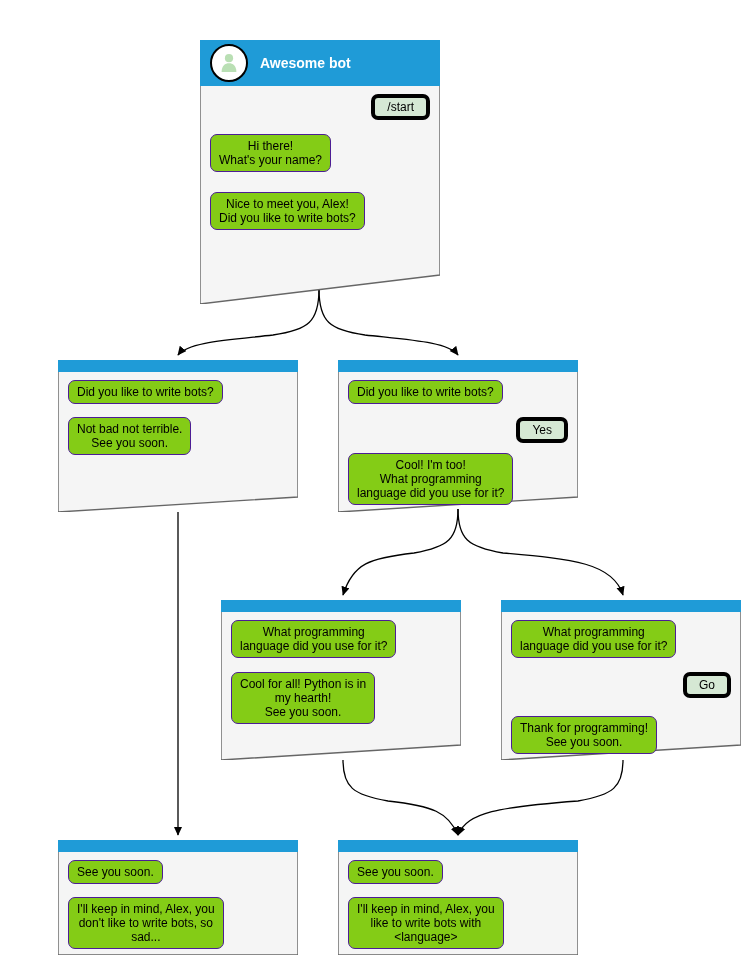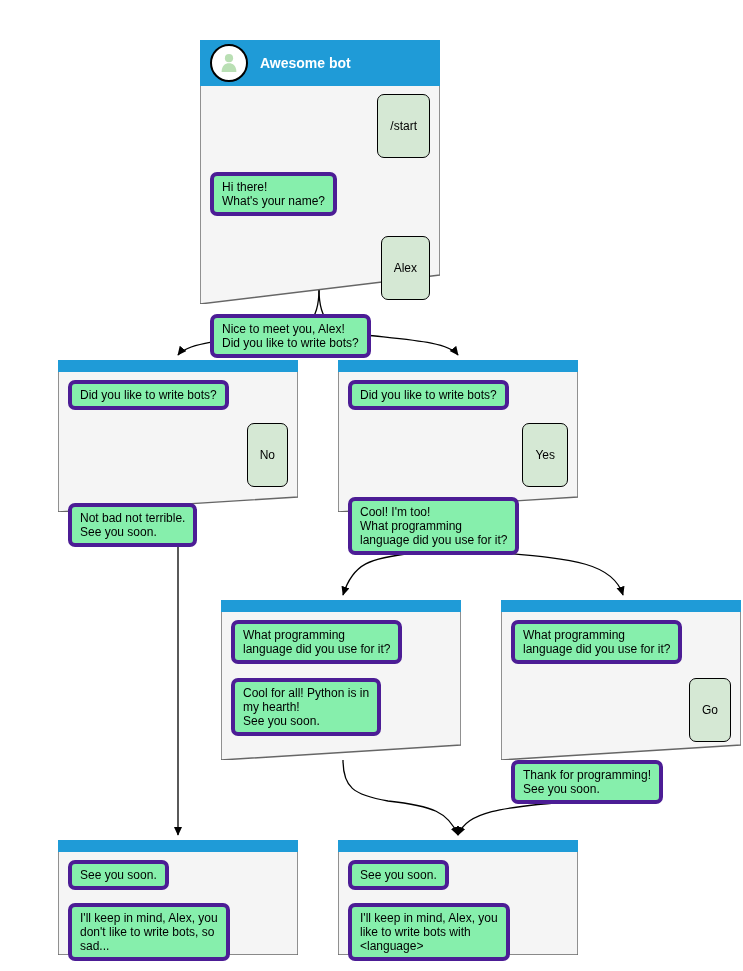--- a/index.html
+++ b/index.html
@@ -98,27 +98,28 @@
     box-sizing: border-box;
     border-radius: 7px;
     padding: 4px 8px;
     font-size: 12px;
     line-height: 14px;
     color: #000000;
     white-space: pre-line;
     max-width: 78%;
   }
   .bubble.bot {
-    background: #86efac;
-    border: 4px solid #4c1d95;
+    background: #84cc16;
+    border: 1px solid #4c1d95;
+    text-align: center;
   }
   .bubble.user {
     background: #d5e8d4;
-    border: 1px solid #000000;
-    padding: 24px 12px;
+    border: 4px solid #000000;
+    padding: 2px 12px;
   }
 </style>
 </head>
 <body>
 
 <div id="canvas">
 
   <svg class="edges" viewBox="0 0 743 971">
     <defs>
       <marker id="arrow" markerWidth="10" markerHeight="10" refX="6.4" refY="3.2" orient="auto" markerUnits="strokeWidth">
@@ -156,44 +157,38 @@
         <div class="bot-title">Awesome bot</div>
       </div>
       <div class="chat-area" style="top:46px;">
         <div class="msg-row right" style="margin-bottom:14px;">
           <div class="bubble user">/start</div>
         </div>
         <div class="msg-row left" style="margin-bottom:20px;">
           <div class="bubble bot">Hi there!
 What's your name?</div>
         </div>
-        <div class="msg-row right" style="margin-bottom:14px;">
-          <div class="bubble user">Alex</div>
-        </div>
         <div class="msg-row left">
           <div class="bubble bot">Nice to meet you, Alex!
 Did you like to write bots?</div>
         </div>
       </div>
     </div>
   </div>
 
   <div class="node" style="left:30px; top:348px; width:240px; height:152px;">
     <svg class="node-shape" viewBox="0 0 240 152" preserveAspectRatio="none">
       <polygon points="0,0 240,0 240,137 0,152" fill="#f5f5f5" stroke="#666666" stroke-width="1.4"></polygon>
     </svg>
     <div class="node-body">
       <div class="chat-header thin"></div>
       <div class="chat-area" style="top:12px;">
         <div class="msg-row left" style="margin-bottom:13px;">
           <div class="bubble bot">Did you like to write bots?</div>
         </div>
-        <div class="msg-row right" style="margin-bottom:16px;">
-          <div class="bubble user">No</div>
-        </div>
         <div class="msg-row left">
           <div class="bubble bot">Not bad not terrible.
 See you soon.</div>
         </div>
       </div>
     </div>
   </div>
 
   <div class="node" style="left:310px; top:348px; width:240px; height:152px;">
     <svg class="node-shape" viewBox="0 0 240 152" preserveAspectRatio="none">

